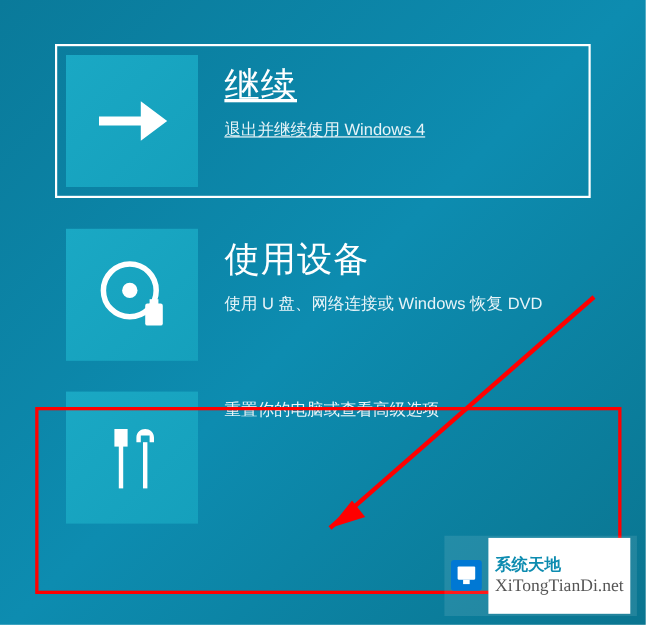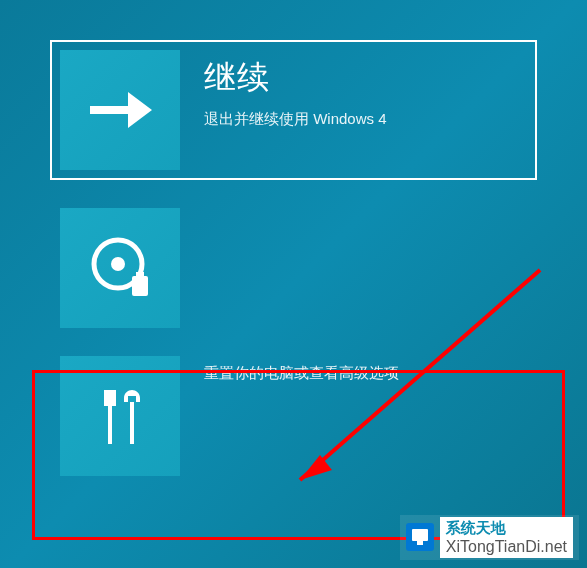--- a/index.html
+++ b/index.html
@@ -24,20 +24,21 @@
       align-items: flex-start;
       margin-bottom: 28px;
       cursor: pointer;
       position: relative;
     }
     .option-tile.selected {
       border: 2px solid #ffffff;
       padding: 8px;
       margin-left: -10px;
       margin-right: -10px;
+      text-decoration: underline;
     }
     .icon-box {
       width: 120px;
       height: 120px;
       background: linear-gradient(135deg, #1aa8c4 0%, #15a0bc 100%);
       display: flex;
       align-items: center;
       justify-content: center;
       flex-shrink: 0;
     }
@@ -85,23 +86,24 @@
       background: #0078d4;
       border-radius: 3px;
       display: flex;
       align-items: center;
       justify-content: center;
       margin-right: 6px;
     }
     .watermark-text {
       color: #0d8cb0;
       background: #ffffff;
-      padding: 2px 6px;
+      padding: 16px 6px;
       font-size: 14px;
       line-height: 1.2;
+      font-family: Liberation Serif, serif;
     }
     .watermark-text .line1 {
       font-weight: bold;
       font-size: 15px;
     }
     .watermark-text .line2 {
       font-size: 16px;
       color: #555;
     }
   </style>
@@ -123,20 +125,24 @@
   </div>
 
   <div class="option-tile">
     <div class="icon-box">
       <svg width="80" height="80" viewBox="0 0 80 80">
         <circle cx="38" cy="36" r="24" fill="none" stroke="#ffffff" stroke-width="5"></circle>
         <circle cx="38" cy="36" r="7" fill="#ffffff"></circle>
         <rect x="52" y="48" width="16" height="20" rx="2" fill="#ffffff"></rect>
         <rect x="56" y="44" width="8" height="6" fill="#ffffff"></rect>
       </svg>
+    </div>
+    <div class="option-text">
+      <div class="option-title">使用设备</div>
+      <div class="option-subtitle">使用 U 盘、网络连接或 Windows 恢复 DVD</div>
     </div>
   </div>
 
   <div class="option-tile">
     <div class="icon-box">
       <svg width="80" height="80" viewBox="0 0 80 80">
         <rect x="24" y="14" width="12" height="16" fill="#ffffff"></rect>
         <rect x="28" y="28" width="4" height="40" fill="#ffffff"></rect>
         <path d="M 52 14 C 48 14 44 17 44 22 L 44 26 L 48 26 L 48 20 L 56 20 L 56 26 L 60 26 L 60 22 C 60 17 56 14 52 14 Z" fill="#ffffff"></path>
         <rect x="50" y="26" width="4" height="42" fill="#ffffff"></rect>

